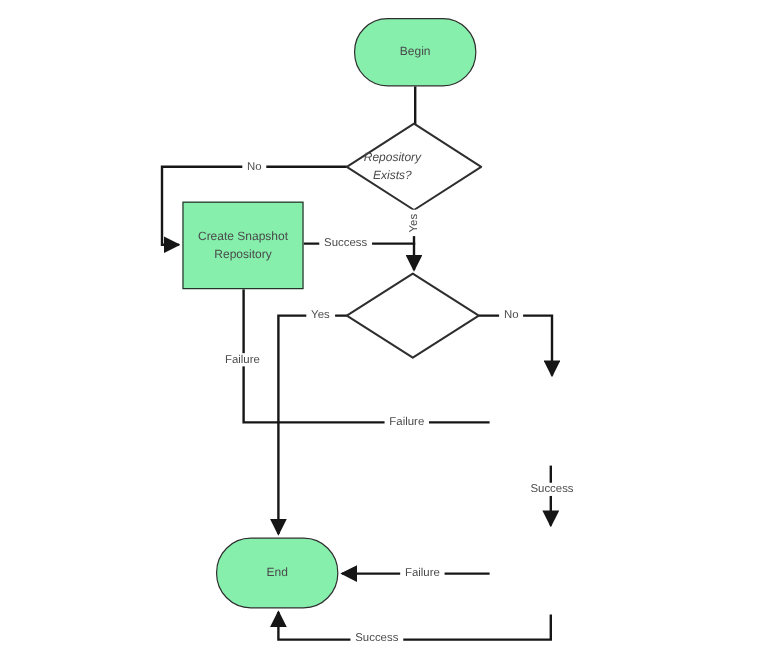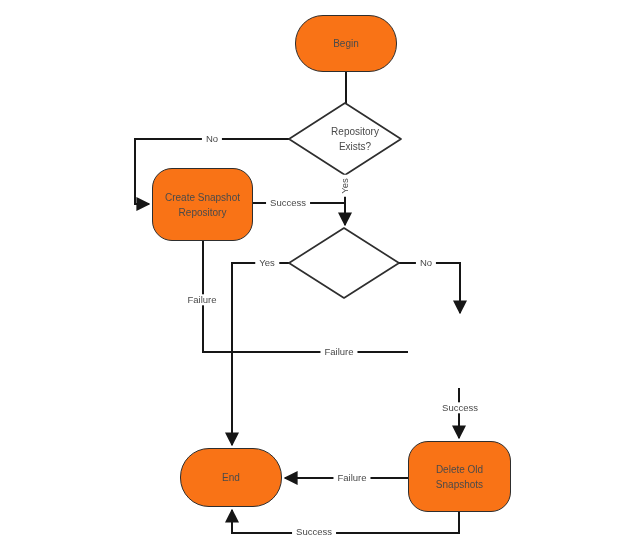--- a/index.html
+++ b/index.html
@@ -8,32 +8,32 @@
     width: 640px;
     height: 551px;
     background: #ffffff;
     font-family: "Liberation Sans", sans-serif;
     overflow: hidden;
   }
   .layer { position: absolute; left: 0; top: 0; }
   .node {
     position: absolute;
     box-sizing: border-box;
-    background: #f97316;
+    background: #86efac;
     border: 1.6px solid #2e2e2e;
     display: flex;
     align-items: center;
     justify-content: center;
     text-align: center;
     color: #4a4a4a;
     font-size: 10px;
     line-height: 1.5;
     padding: 4px;
   }
-  .node.process { border-radius: 20px; }
+  .node.process { border-radius: 0; }
   .node.terminator-begin { border-radius: 28px; }
   .node.terminator-end { border-radius: 29px; }
   .diamond-label {
     position: absolute;
     display: flex;
     align-items: center;
     justify-content: center;
     text-align: center;
     color: #4a4a4a;
     font-size: 10px;
@@ -80,33 +80,30 @@
     </g>
 
     <polygon points="345,103 401,139 345,175 289,139" fill="#ffffff" stroke="#2e2e2e" stroke-width="1.7" stroke-linejoin="round"></polygon>
     <polygon points="344,228 399,263 344,298 289,263" fill="#ffffff" stroke="#2e2e2e" stroke-width="1.7" stroke-linejoin="round"></polygon>
   </svg>
 
   <div class="node terminator-begin" style="left:295px; top:15px; width:102px; height:57px;">
     <span>Begin</span>
   </div>
 
-  <div class="diamond-label" style="left:315px; top:110px; width:80px; height:58px;">
+  <div class="diamond-label" style="left:287px; top:110px; width:80px; height:58px;font-style:italic;">
     <span>Repository Exists?</span>
   </div>
 
   <div class="node process" style="left:152px; top:168px; width:101px; height:73px;">
     <span>Create Snapshot Repository</span>
   </div>
 
 
 
-  <div class="node process" style="left:408px; top:441px; width:103px; height:71px; padding:4px 18px;">
-    <span>Delete Old Snapshots</span>
-  </div>
 
   <div class="node terminator-end" style="left:180px; top:448px; width:102px; height:59px;">
     <span>End</span>
   </div>
 
   <span class="edge-label" style="left:212px; top:139px;">No</span>
   <span class="edge-label rotated" style="left:345px; top:186px;">Yes</span>
   <span class="edge-label" style="left:288px; top:203px;">Success</span>
   <span class="edge-label" style="left:202px; top:300px;">Failure</span>
   <span class="edge-label" style="left:267px; top:263px;">Yes</span>

